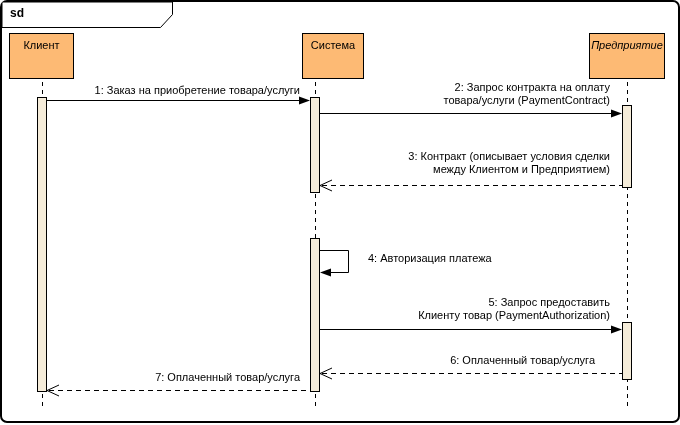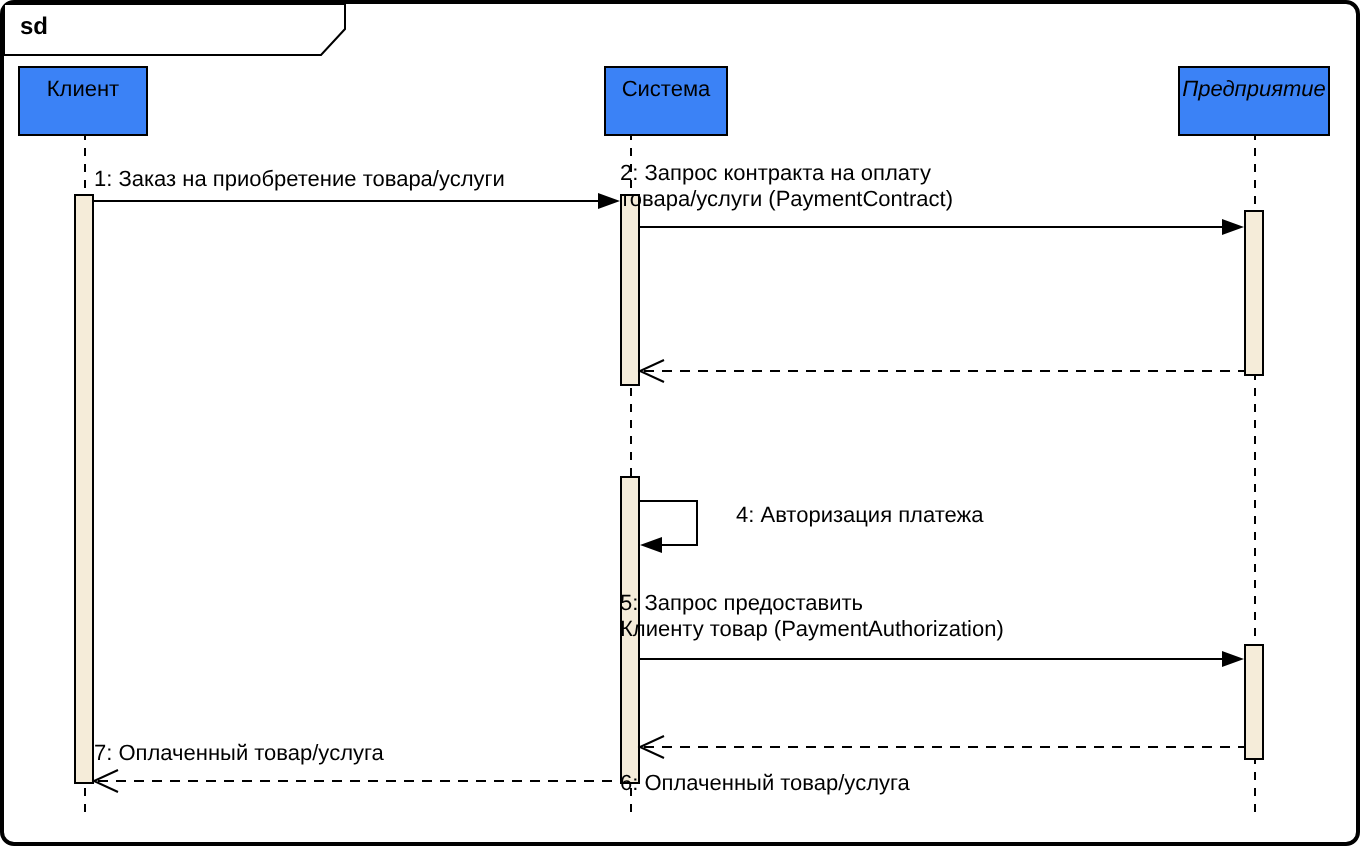--- a/index.html
+++ b/index.html
@@ -13,47 +13,47 @@
     border:2px solid #000;border-radius:7px;background:#fff;
   }
   .tab-shape{position:absolute;left:2px;top:2px;}
   .tab-label{
     position:absolute;left:10px;top:6px;display:flex;gap:9px;
     font-size:12px;color:#000;align-items:baseline;
   }
   .tab-label .kw{font-weight:bold;}
   svg.layer{position:absolute;left:0;top:0;}
   .head{
-    position:absolute;height:35px;box-sizing:border-box;
-    background:#3b82f6;border:1px solid #000;
+    position:absolute;height:46px;box-sizing:border-box;
+    background:#fdba74;border:1px solid #000;
     display:flex;justify-content:center;align-items:flex-start;
     padding-top:5px;font-size:11px;color:#000;
   }
   .head.client{left:9px;top:33px;width:65px;}
   .head.system{left:302px;top:33px;width:62px;}
   .head.enterprise{left:589px;top:33px;width:76px;font-style:italic;}
   .bar{
     position:absolute;width:10px;box-sizing:border-box;
     background:#F5ECD9;border:1px solid #000;
   }
   .bar.client{left:37px;top:97px;height:295px;}
   .bar.sys1{left:310px;top:97px;height:96px;}
   .bar.sys2{left:310px;top:238px;height:154px;}
   .bar.ent1{left:622px;top:105px;height:83px;}
   .bar.ent2{left:622px;top:322px;height:58px;}
   .msg-label{
     position:absolute;font-size:11px;line-height:13px;color:#000;
-    text-align:left;white-space:pre-line;
+    text-align:right;white-space:pre-line;
   }
   .msg-label.l1{left:47px;top:84px;width:253px;}
   .msg-label.l2{left:310px;top:81px;width:300px;}
   .msg-label.l3{left:310px;top:150px;width:300px;}
   .msg-label.l4{left:368px;top:252px;width:180px;text-align:left;}
   .msg-label.l5{left:310px;top:296px;width:300px;}
-  .msg-label.l6{left:310px;top:354px;width:300px;margin-top:32px;}
+  .msg-label.l6{left:295px;top:354px;width:300px;}
   .msg-label.l7{left:47px;top:371px;width:253px;}
 </style>
 </head>
 <body>
 
 <div id="canvas">
   <div class="frame"></div>
 
   <svg class="tab-shape" width="176" height="28">
     <path d="M0,0 H170.5 V12.5 L158.5,25.5 H0 Z" fill="#ffffff" stroke="#000000" stroke-width="1"></path>
@@ -118,18 +118,20 @@
   <div class="head system">
     <span>Система</span>
   </div>
   <div class="head enterprise">
     <span>Предприятие</span>
   </div>
 
   <div class="msg-label l1">1: Заказ на приобретение товара/услуги</div>
   <div class="msg-label l2">2: Запрос контракта на оплату
 товара/услуги (PaymentContract)</div>
+  <div class="msg-label l3">3: Контракт (описывает условия сделки
+между Клиентом и Предприятием)</div>
   <div class="msg-label l4">4: Авторизация платежа</div>
   <div class="msg-label l5">5: Запрос предоставить
 Клиенту товар (PaymentAuthorization)</div>
   <div class="msg-label l6">6: Оплаченный товар/услуга</div>
   <div class="msg-label l7">7: Оплаченный товар/услуга</div>
 </div>
 
 </body></html>

